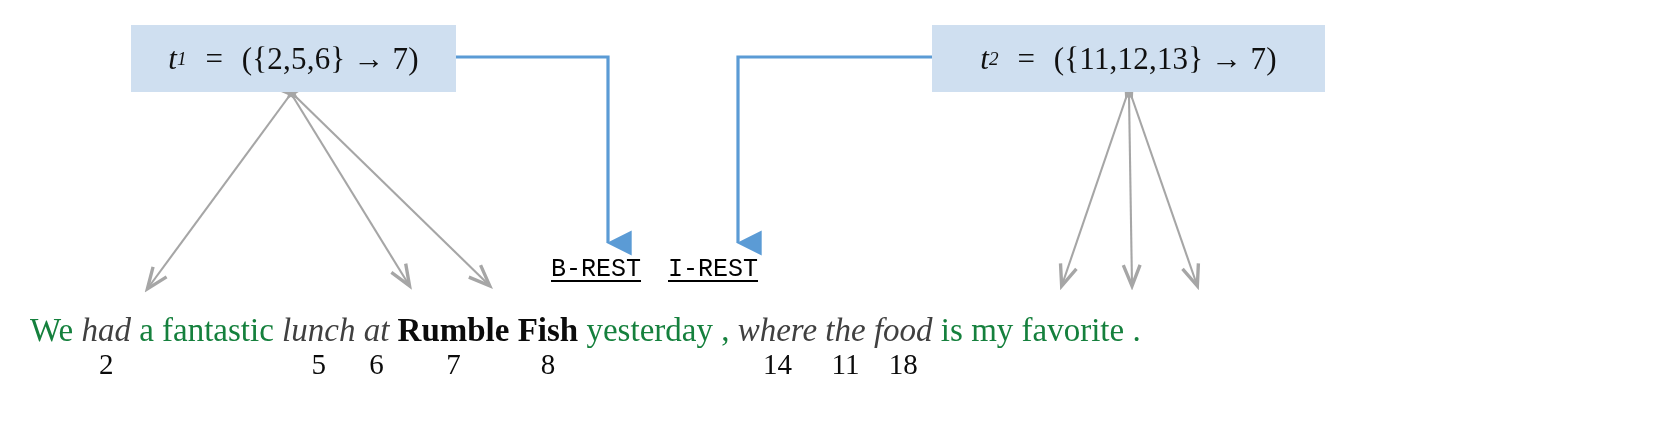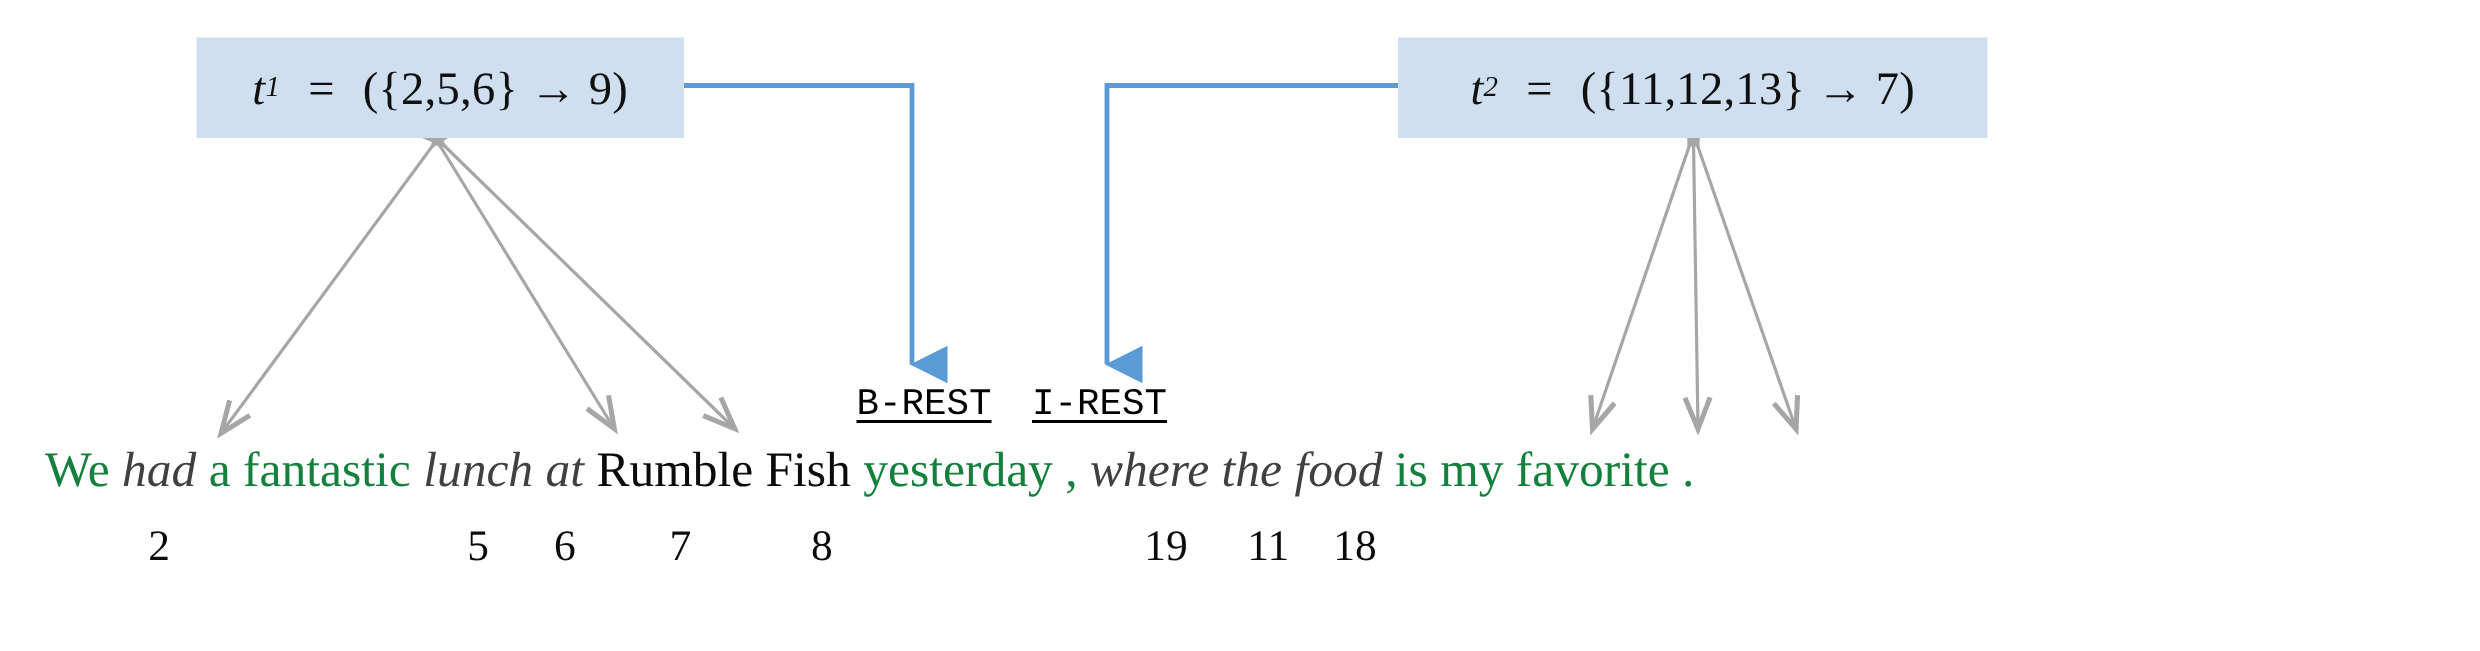--- a/index.html
+++ b/index.html
@@ -67,42 +67,41 @@
   .tag-label {
     position: absolute;
     font-family: "Liberation Mono", monospace;
     font-size: 25px;
     color: #000000;
     letter-spacing: 0px;
     text-decoration: underline;
     text-underline-offset: 4px;
     text-decoration-thickness: 2px;
     white-space: nowrap;
-    margin-left: 20px;
   }
   #tag-b-rest { left: 551px; top: 255px; }
   #tag-i-rest { left: 668px; top: 255px; text-decoration: underline; }
 
   
   #sentence {
     position: absolute;
     left: 30px;
     top: 298px;
     width: 1600px;
     font-family: "Liberation Serif", serif;
     font-size: 33px;
     color: #0b0b0b;
     white-space: nowrap;
     line-height: 1.0;
   }
   #sentence .tok { display: inline-block; }
   #sentence .sp { display: inline-block; }
   .tok-plain { color: #15803d; font-style: normal; font-weight: normal; }
   .tok-arg   { color: #404040; font-style: italic; font-weight: normal; }
-  .tok-trig  { color: #0b0b0b; font-style: normal; font-weight: normal; }
+  .tok-trig  { color: #0b0b0b; font-style: normal; font-weight: bold; margin-top: 16px; }
 
   
   .index-num {
     position: absolute;
     font-family: "Liberation Serif", serif;
     font-size: 29px;
     color: #0b0b0b;
     text-align: center;
     white-space: nowrap;
   }
@@ -143,21 +142,21 @@
   </svg>
 
   <div class="trigger-box" id="box-t1">
     <span class="mathvar">t</span>
       <sub>1</sub>
       <span class="mono-space"></span>
       <span class="mono-space"></span>
       <span>=</span>
       <span class="mono-space"></span>
       <span class="mono-space"></span>
-      <span>({2,5,6} → 9)</span>
+      <span>({2,5,6} → 7)</span>
   </div>
 
   <div class="trigger-box" id="box-t2">
     <span class="mathvar">t</span>
       <sub>2</sub>
       <span class="mono-space"></span>
       <span class="mono-space"></span>
       <span>=</span>
       <span class="mono-space"></span>
       <span class="mono-space"></span>
@@ -168,18 +167,18 @@
   <div class="tag-label" id="tag-i-rest">I-REST</div>
 
   <div id="sentence"><span class="tok tok-plain">We</span><span class="sp">&nbsp;</span><span class="tok tok-arg">had</span><span class="sp">&nbsp;</span><span class="tok tok-plain">a</span><span class="sp">&nbsp;</span><span class="tok tok-plain">fantastic</span><span class="sp">&nbsp;</span><span class="tok tok-arg">lunch</span><span class="sp">&nbsp;</span><span class="tok tok-arg">at</span><span class="sp">&nbsp;</span><span class="tok tok-trig">Rumble</span><span class="sp">&nbsp;</span><span class="tok tok-trig">Fish</span><span class="sp">&nbsp;</span><span class="tok tok-plain">yesterday</span><span class="sp">&nbsp;</span><span class="tok tok-plain">,</span><span class="sp">&nbsp;</span><span class="tok tok-arg">where</span><span class="sp">&nbsp;</span><span class="tok tok-arg">the</span><span class="sp">&nbsp;</span><span class="tok tok-arg">food</span><span class="sp">&nbsp;</span><span class="tok tok-plain">is</span><span class="sp">&nbsp;</span><span class="tok tok-plain">my</span><span class="sp">&nbsp;</span><span class="tok tok-plain">favorite</span><span class="sp">&nbsp;</span><span class="tok tok-plain">.</span></div>
 
   <div id="index-row">
       <div class="index-num" style="left: 76.1562px; top: 348px; width: 60px;">2</div>
       <div class="index-num" style="left: 288.758px; top: 348px; width: 60px;">5</div>
       <div class="index-num" style="left: 346.508px; top: 348px; width: 60px;">6</div>
       <div class="index-num" style="left: 423.516px; top: 348px; width: 60px;">7</div>
       <div class="index-num" style="left: 517.953px; top: 348px; width: 60px;">8</div>
-      <div class="index-num" style="left: 747.391px; top: 348px; width: 60px;">19</div>
+      <div class="index-num" style="left: 747.391px; top: 348px; width: 60px;">14</div>
       <div class="index-num" style="left: 815.523px; top: 348px; width: 60px;">11</div>
       <div class="index-num" style="left: 873.273px; top: 348px; width: 60px;">18</div>
     </div>
 
 </div>
 
 </body></html>

